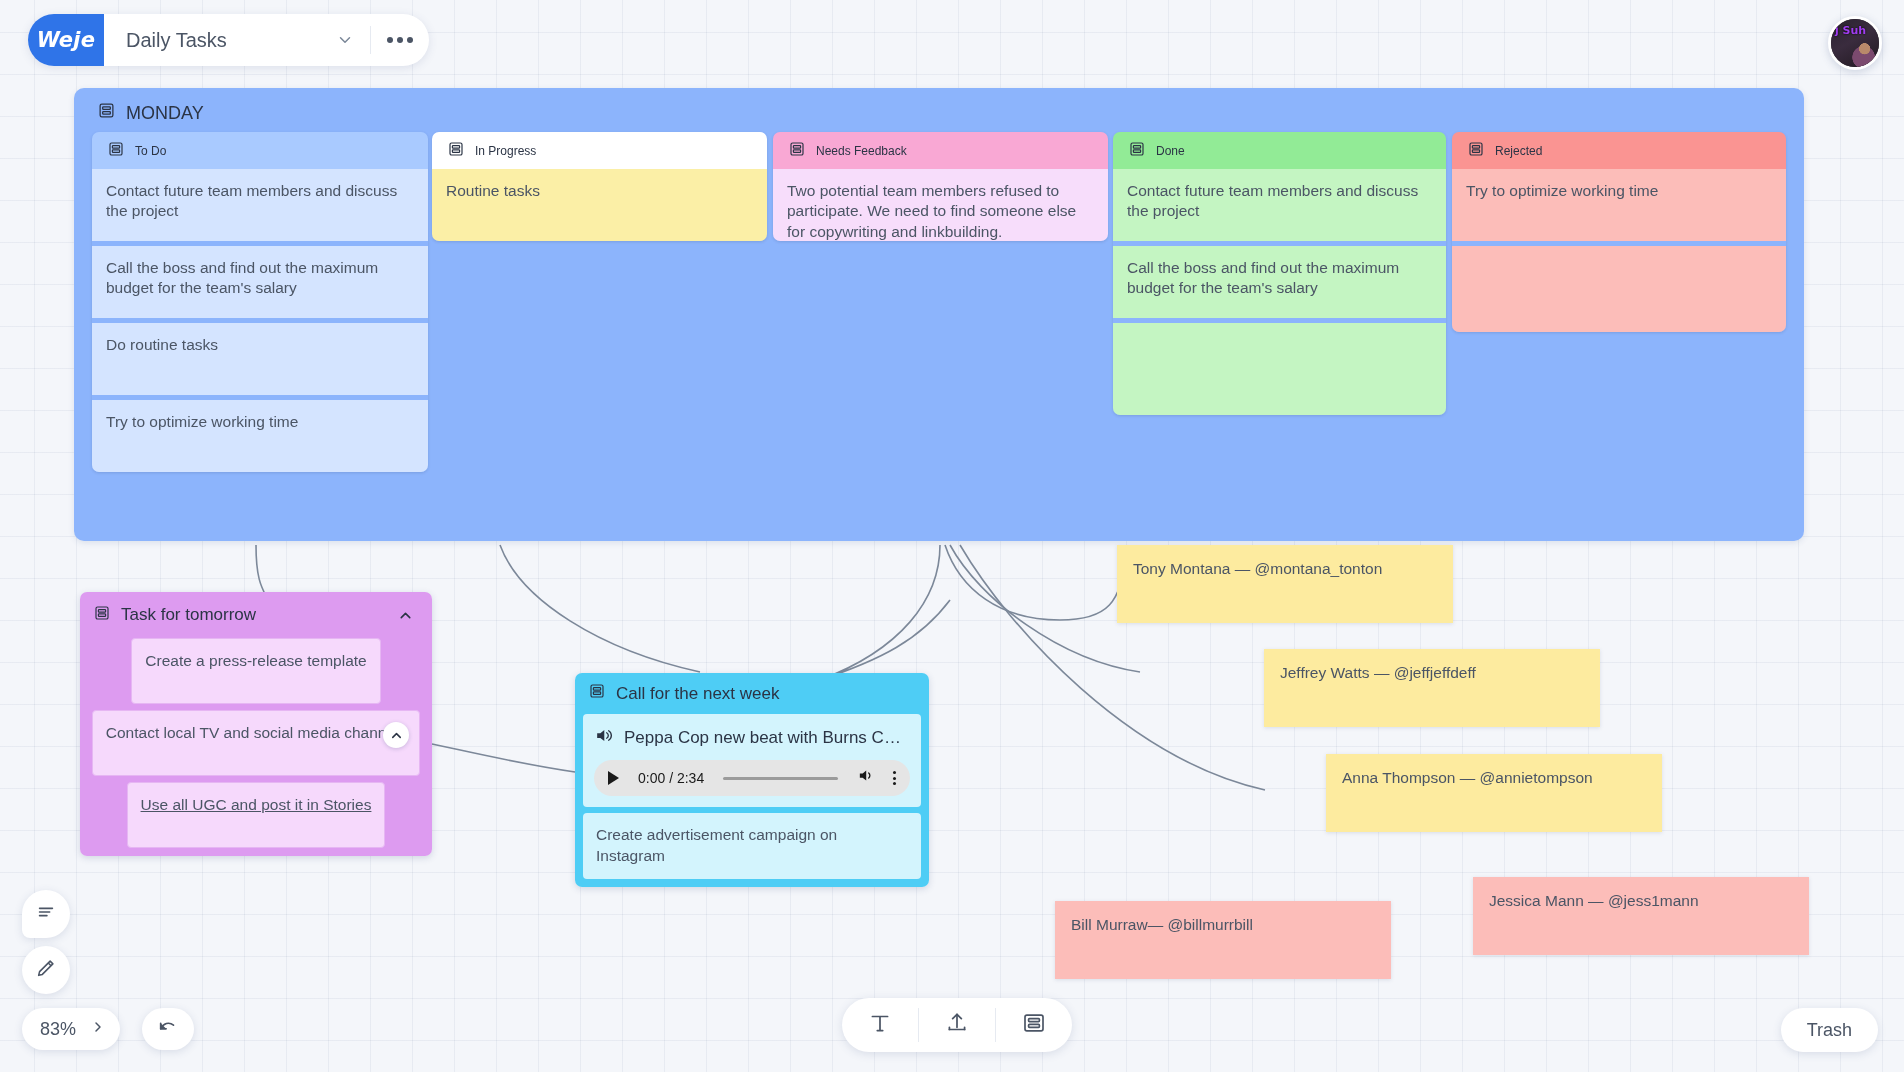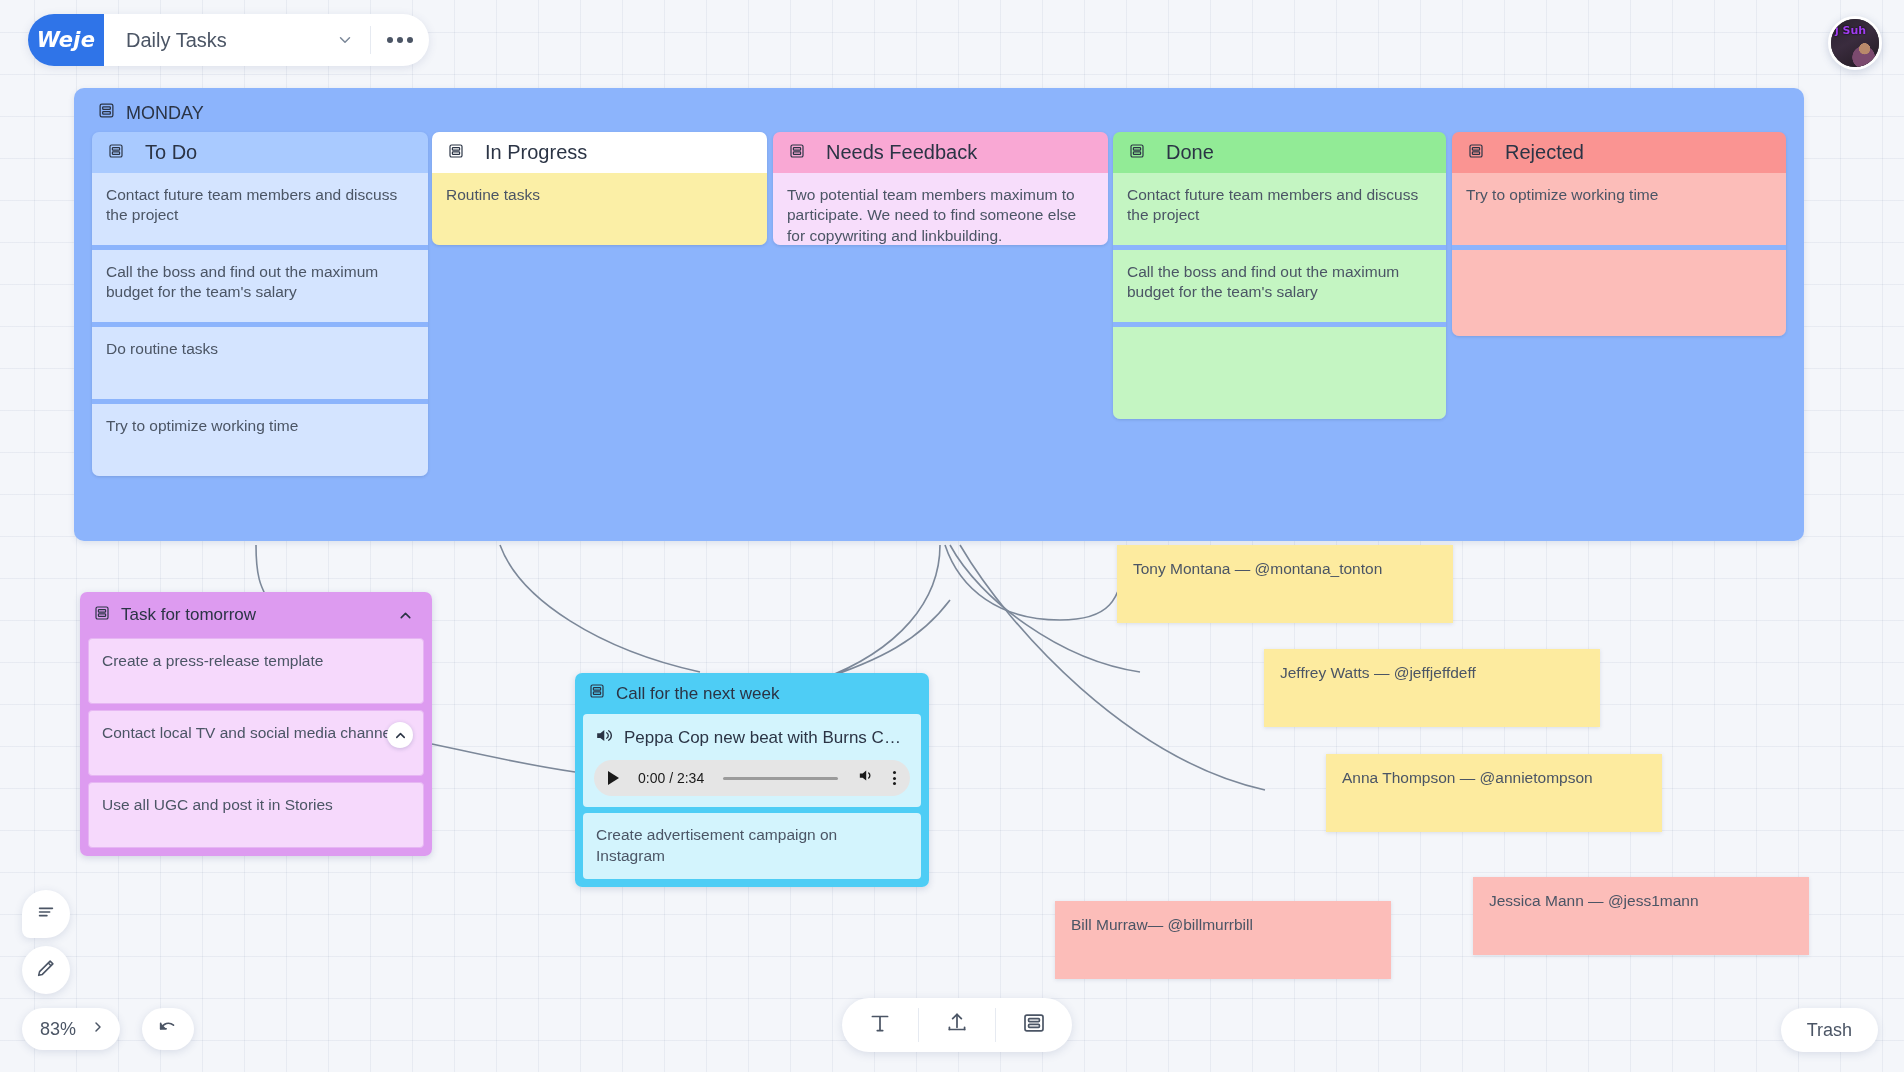--- a/index.html
+++ b/index.html
@@ -98,23 +98,23 @@
   }
   .ico-card { display:block; }
 
   .col {
     position: absolute;
     border-radius: 7px;
     overflow: hidden;
     box-shadow: 0 1px 3px rgba(30,50,90,0.16);
   }
   .col-head {
-    display: flex; align-items: center; gap: 21px;
+    display: flex; align-items: center; gap: 11px;
     padding: 9px 16px;
-    font-size: 20px;
+    font-size: 12px;
     color: #2b3445;
   }
   .col-body { display: flex; flex-direction: column; }
   .note {
     padding: 12px 14px;
     font-size: 15.5px;
     line-height: 1.32;
     color: #4b5565;
     box-sizing: border-box;
   }
@@ -156,21 +156,21 @@
     padding: 12px 13px;
     font-size: 15.5px; color: #4b5565;
     line-height: 1.32;
     border-radius: 4px;
     position: relative;
     box-sizing: border-box;
   }
 
   #card-tomorrow { left: 80px; top: 592px; width: 352px; }
   #card-tomorrow .fhead { background: #dd9bf0; }
-  #card-tomorrow .fbody { background: #dd9bf0; }
+  #card-tomorrow .fbody { background: #dd9bf0; align-items: center; }
   #card-tomorrow .fnote { background: #f6d9fc; border: 1px solid #e6b6f3; }
 
   #card-nextweek { left: 575px; top: 673px; width: 354px; }
   #card-nextweek .fhead { background: #4ecdf5; }
   #card-nextweek .fbody { background: #4ecdf5; }
   #card-nextweek .fnote { background: #d3f4fd; }
 
   .collapse-btn {
     width: 26px; height: 26px; border-radius: 50%;
     display: flex; align-items: center; justify-content: center;
@@ -338,21 +338,21 @@
     <div class="col c-purple" style="left:699px; top:44px; width:335px;">
       <div class="col-head">
         <span><svg width="16" height="16" viewBox="0 0 20 20" fill="none" stroke="#2b3445" stroke-width="1.5">
               <rect x="2.5" y="2.5" width="15" height="15" rx="2"></rect>
               <rect x="5.5" y="5.8" width="9" height="3" rx="0.8"></rect>
               <rect x="5.5" y="11.2" width="9" height="3" rx="0.8"></rect>
             </svg></span>
         <span>Needs Feedback</span>
       </div>
       <div class="col-body">
-        <div class="note" style="height:72px;">Two potential team members maximum to participate. We need to find someone else for copywriting and linkbuilding.</div>
+        <div class="note" style="height:72px;">Two potential team members refused to participate. We need to find someone else for copywriting and linkbuilding.</div>
       </div>
     </div>
 
     <div class="col c-green" style="left:1039px; top:44px; width:333px;">
       <div class="col-head">
         <span><svg width="16" height="16" viewBox="0 0 20 20" fill="none" stroke="#2b3445" stroke-width="1.5">
               <rect x="2.5" y="2.5" width="15" height="15" rx="2"></rect>
               <rect x="5.5" y="5.8" width="9" height="3" rx="0.8"></rect>
               <rect x="5.5" y="11.2" width="9" height="3" rx="0.8"></rect>
             </svg></span>
@@ -399,21 +399,21 @@
     <div class="fbody">
       <div class="fnote" style="height:66px;">Create a press-release template</div>
       <div class="fnote" style="height:66px;">
         <span>Contact local TV and social media channels</span>
         <span class="collapse-btn onwhite">
           <svg width="15" height="15" viewBox="0 0 24 24" fill="none" stroke="#2b3445" stroke-width="2.4" stroke-linecap="round" stroke-linejoin="round">
               <polyline points="18 15 12 9 6 15"></polyline>
             </svg>
         </span>
       </div>
-      <div class="fnote" style="height:66px;">Use all UGC and post it in Stories</div>
+      <div class="fnote" style="height:66px;text-decoration:underline;">Use all UGC and post it in Stories</div>
     </div>
   </div>
 
   <div id="card-nextweek" class="fcard">
     <div class="fhead">
       <span><svg width="16" height="16" viewBox="0 0 20 20" fill="none" stroke="#2b3445" stroke-width="1.5">
             <rect x="2.5" y="2.5" width="15" height="15" rx="2"></rect>
             <rect x="5.5" y="5.8" width="9" height="3" rx="0.8"></rect>
             <rect x="5.5" y="11.2" width="9" height="3" rx="0.8"></rect>
           </svg></span>

